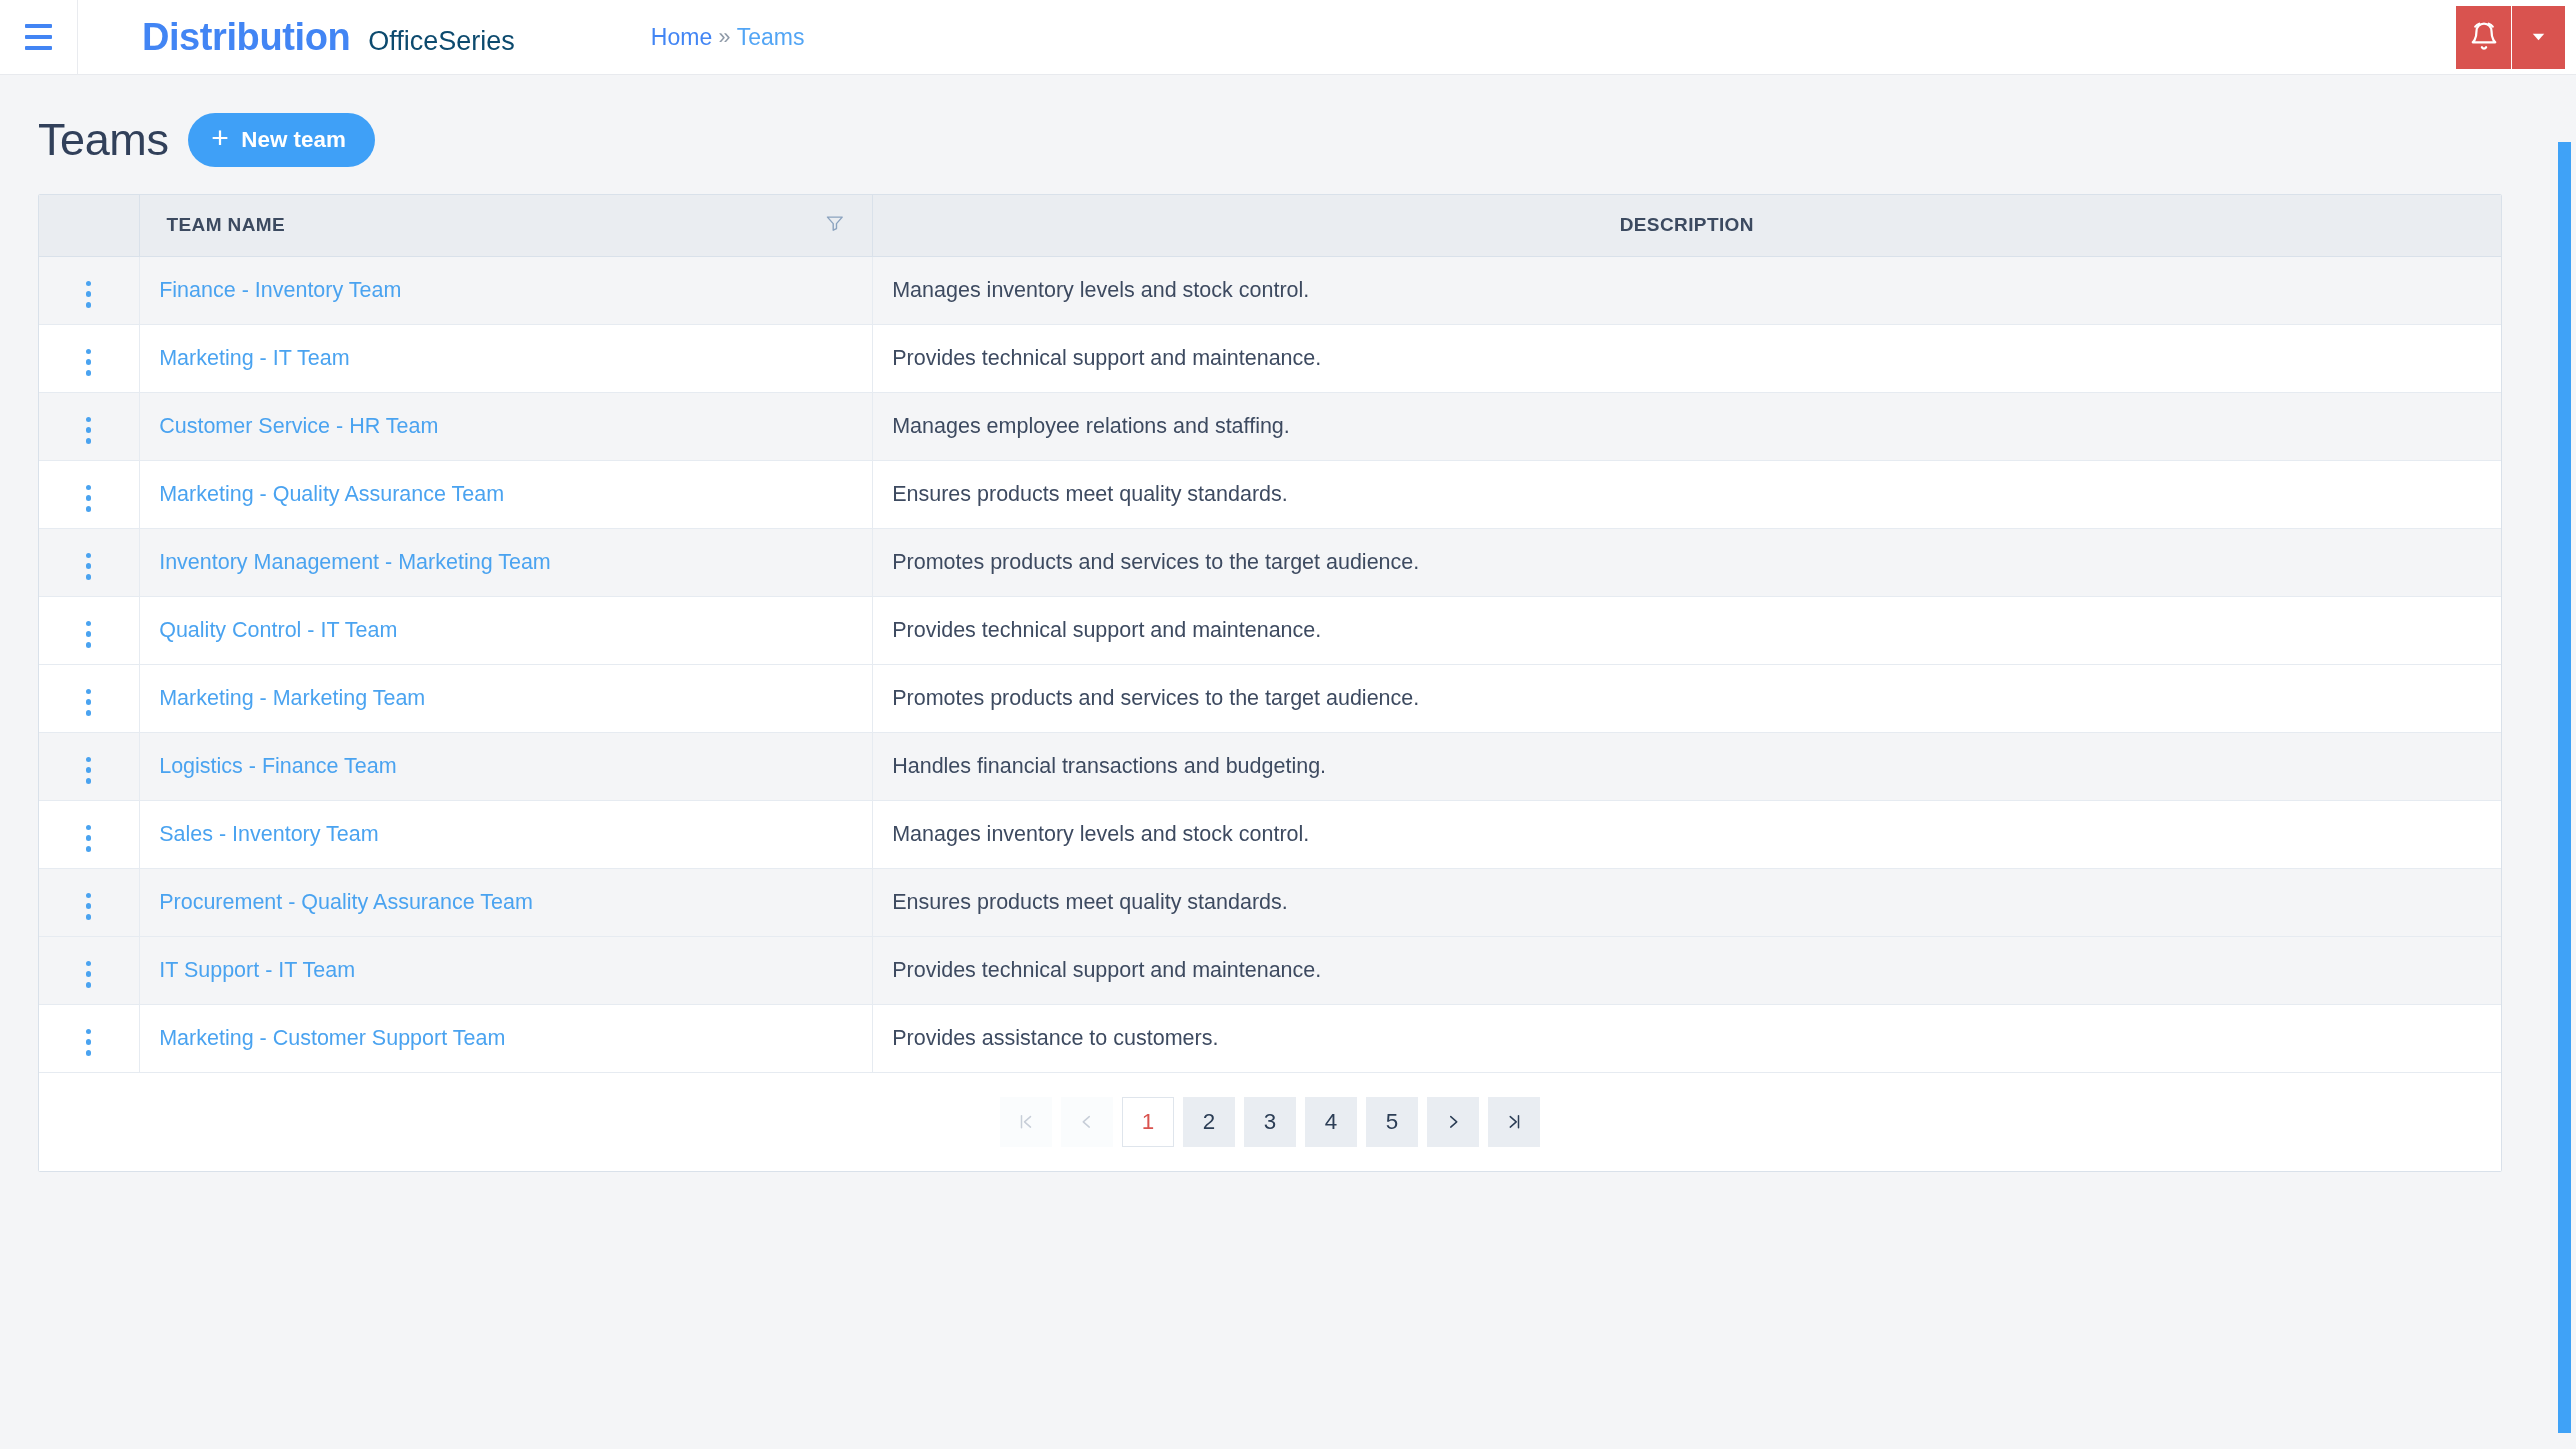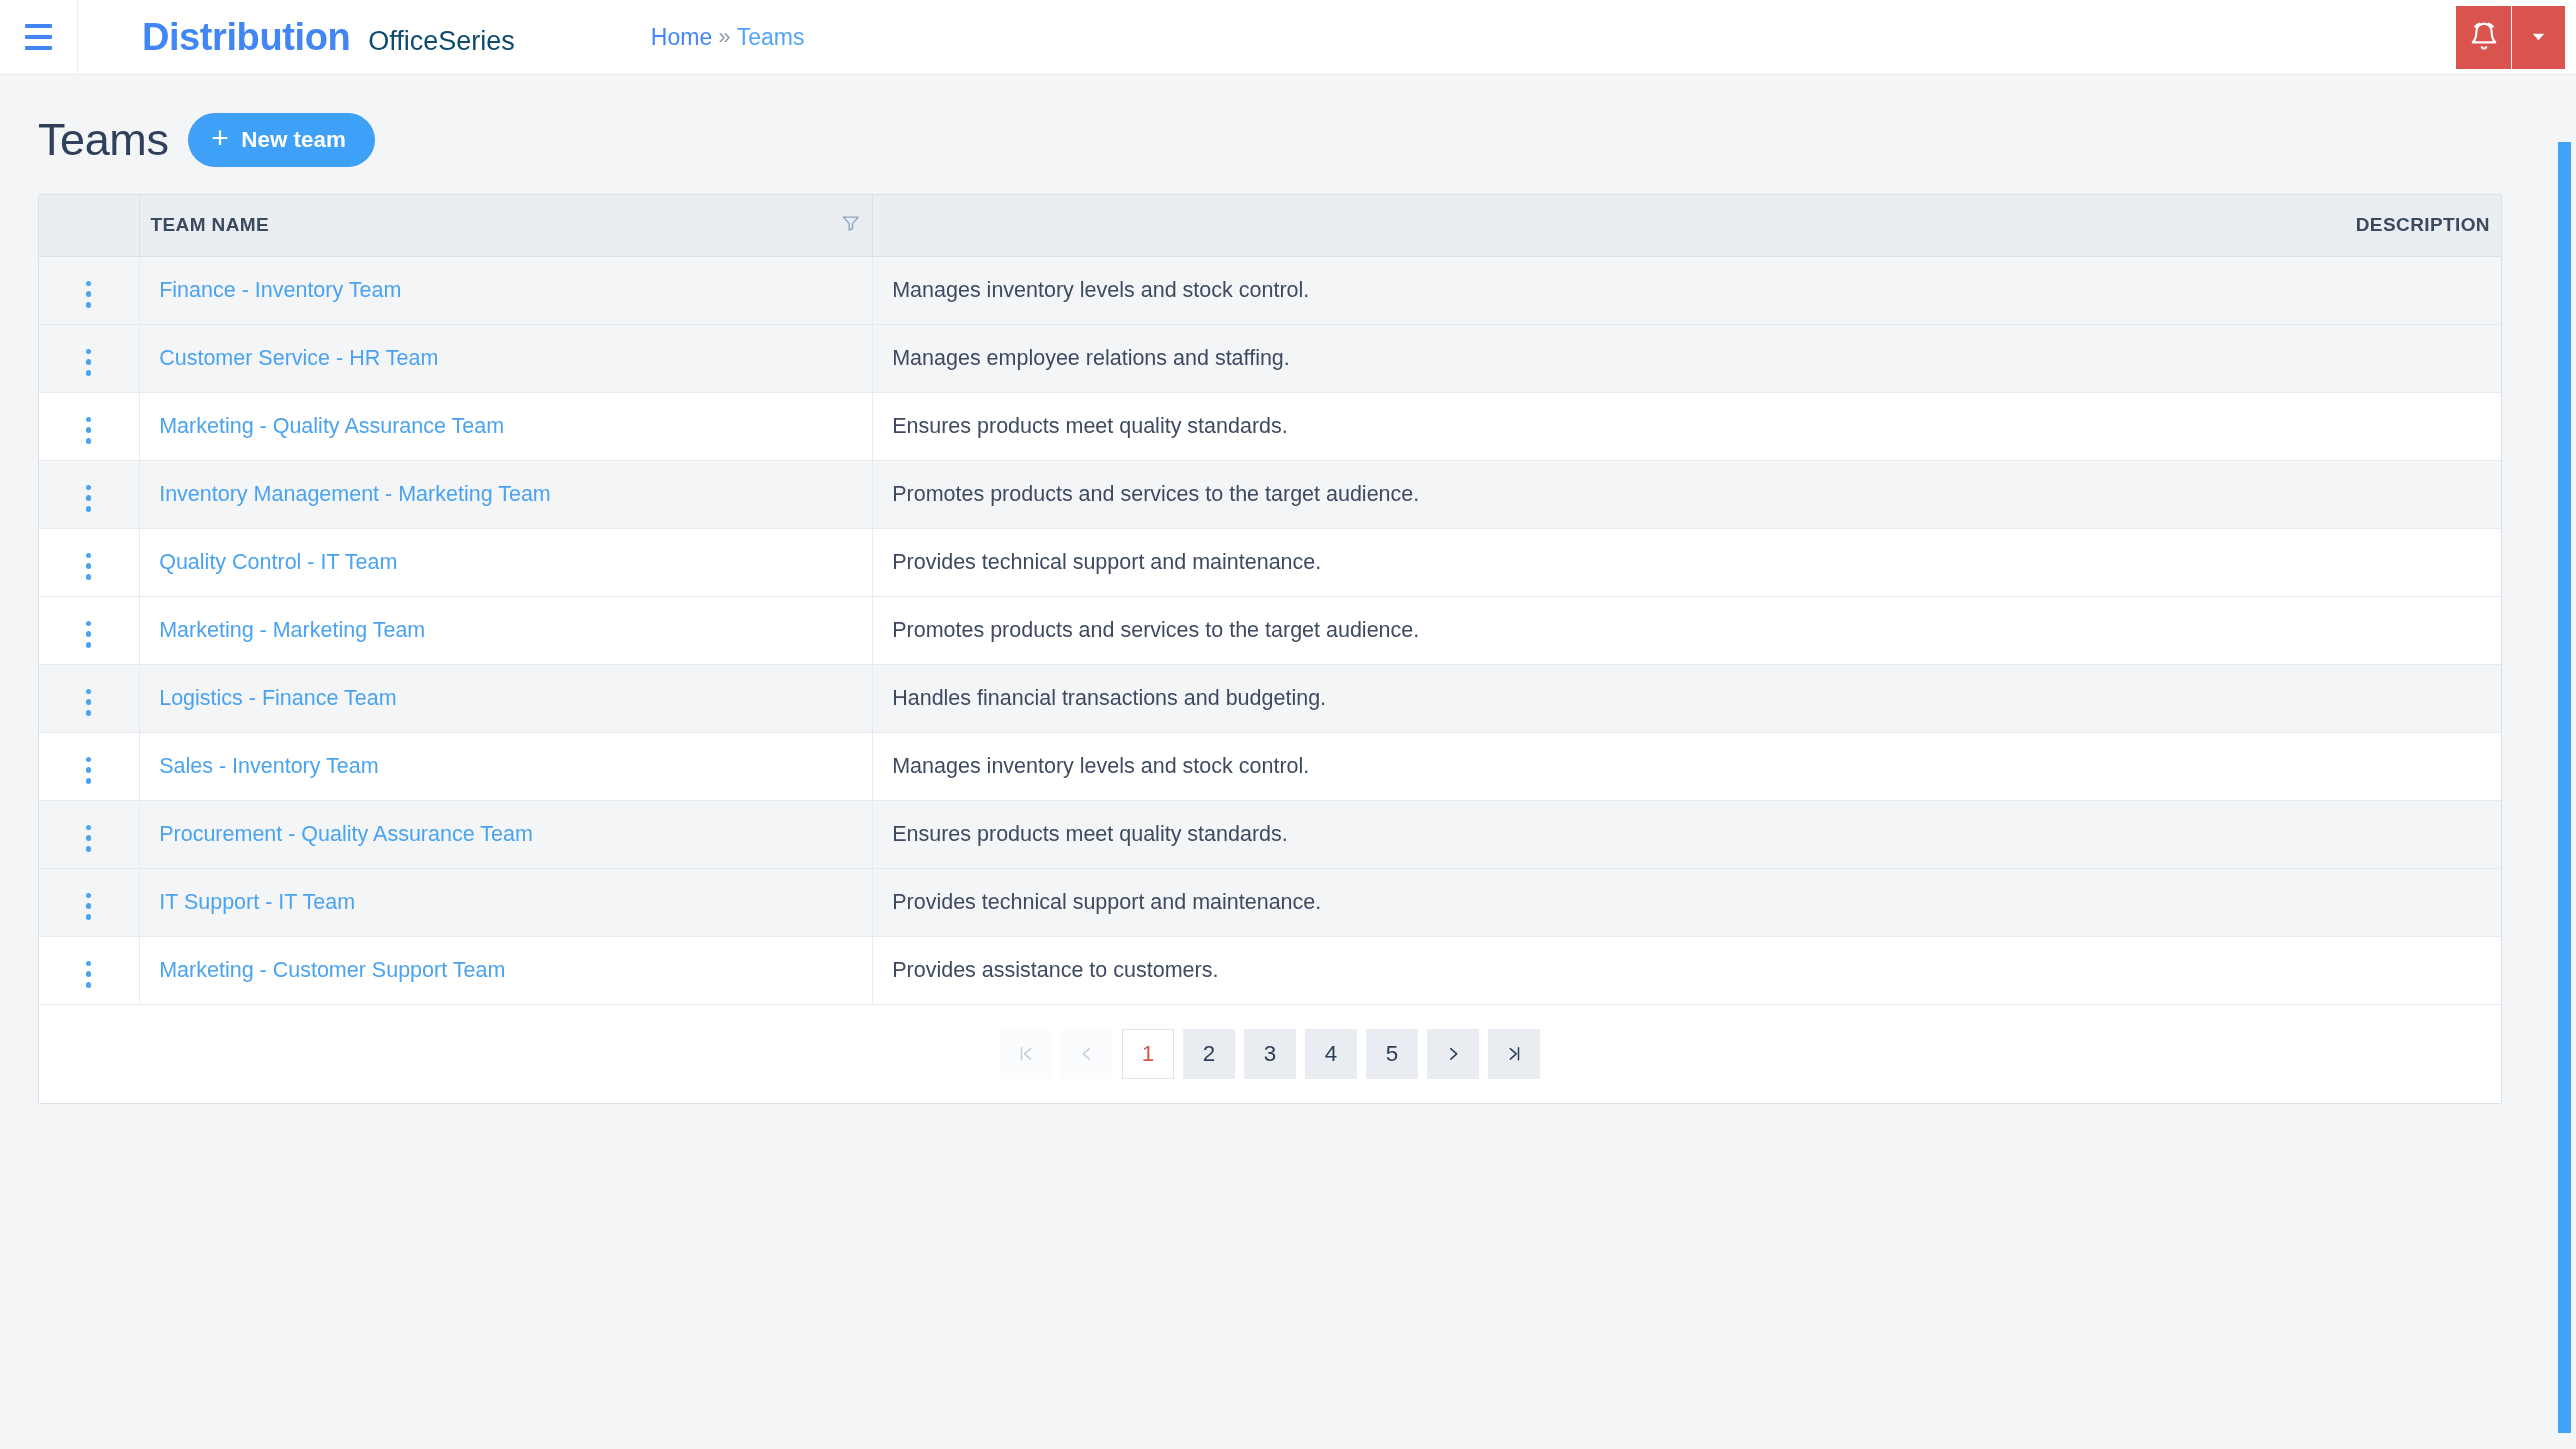--- a/index.html
+++ b/index.html
@@ -156,23 +156,23 @@
   }
 
   table.grid thead th {
     background: #eaedf1;
     height: 61px;
     border-bottom: 0.9px solid #d9e1ea;
     border-right: 0.9px solid #d9e1ea;
     color: #3c4a60;
     font-size: 19px;
     font-weight: bold;
-    text-align: right;
+    text-align: center;
     letter-spacing: 0.4px;
-    padding: 0 11px;
+    padding: 0 27px;
     vertical-align: middle;
   }
   table.grid thead th:last-child { border-right: none; }
 
   .col-menu { width: 100px; }
   .col-name { width: 733px; }
 
   .th-inner {
     display: flex;
     align-items: center;
@@ -349,20 +349,29 @@
       </thead>
       <tbody id="table-body">
           <tr class="even">
             <td class="cell-menu"><span class="dots">
                 <i></i>
                 <i></i>
                 <i></i>
               </span></td>
             <td><a class="team-link">Finance - Inventory Team</a></td>
             <td>Manages inventory levels and stock control.</td>
+          </tr>
+          <tr class="odd">
+            <td class="cell-menu"><span class="dots">
+                <i></i>
+                <i></i>
+                <i></i>
+              </span></td>
+            <td><a class="team-link">Marketing - IT Team</a></td>
+            <td>Provides technical support and maintenance.</td>
           </tr>
           <tr class="even">
             <td class="cell-menu"><span class="dots">
                 <i></i>
                 <i></i>
                 <i></i>
               </span></td>
             <td><a class="team-link">Customer Service - HR Team</a></td>
             <td>Manages employee relations and staffing.</td>
           </tr>

